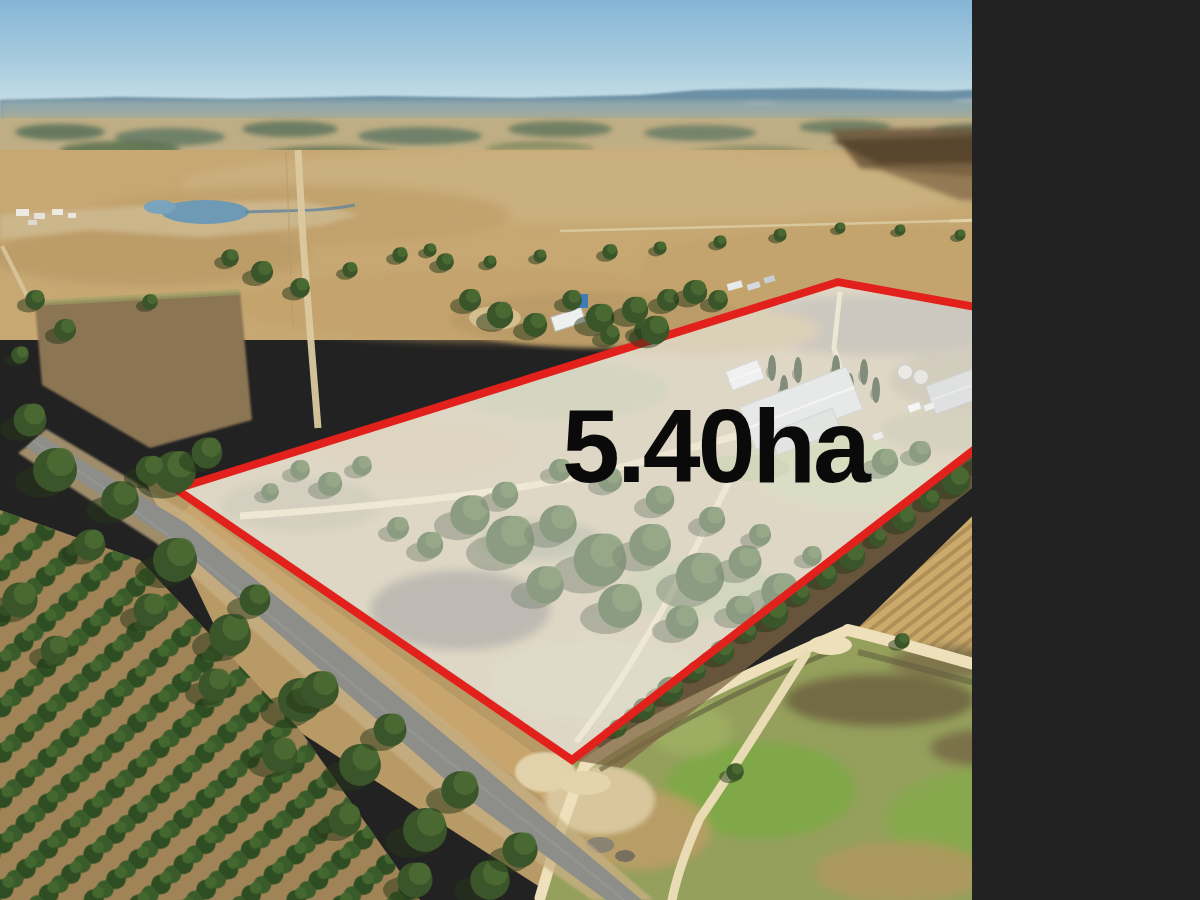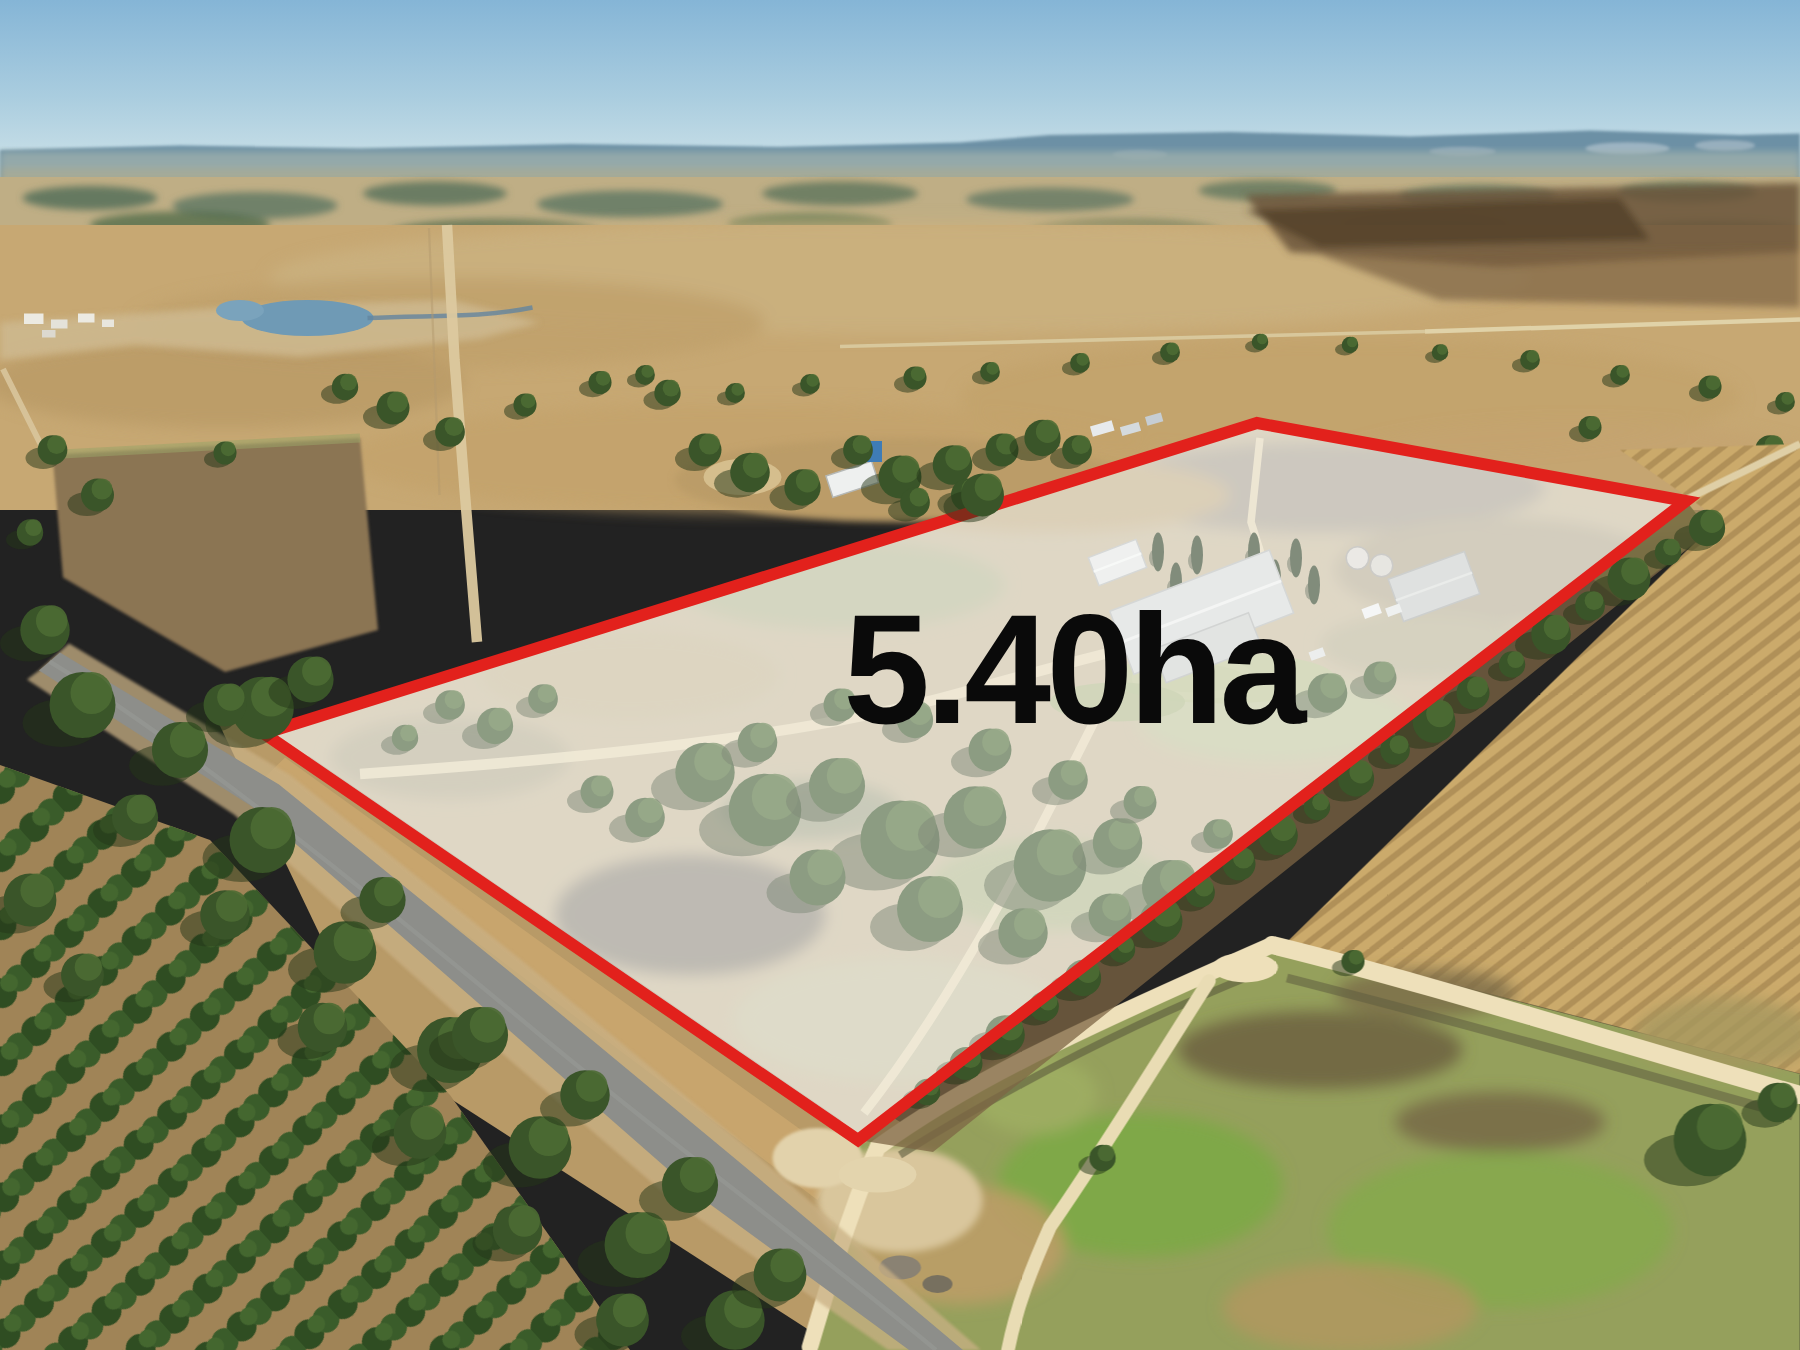--- a/index.html
+++ b/index.html
@@ -1,16 +1,16 @@
 <!DOCTYPE html>
 <html><head>
 <meta charset="utf-8">
 <style>
   html,body{margin:0;padding:0;background:#222;}
-  .stage{width:1200px;height:900px;position:relative;overflow:hidden;font-family:"Liberation Sans",sans-serif;text-align:center;}
+  .stage{width:972px;height:900px;position:relative;overflow:hidden;font-family:"Liberation Sans",sans-serif;text-align:center;}
   svg{display:block}
   .arealabel{font-family:"Liberation Sans","DejaVu Sans",sans-serif;font-weight:bold;letter-spacing:-3px;}
 </style>
 </head>
 <body>
 
 <div class="stage">
 <svg width="1200" height="900" viewBox="0 0 1200 900">
   <defs>
     <linearGradient id="sky" x1="0" y1="0" x2="0" y2="1">

